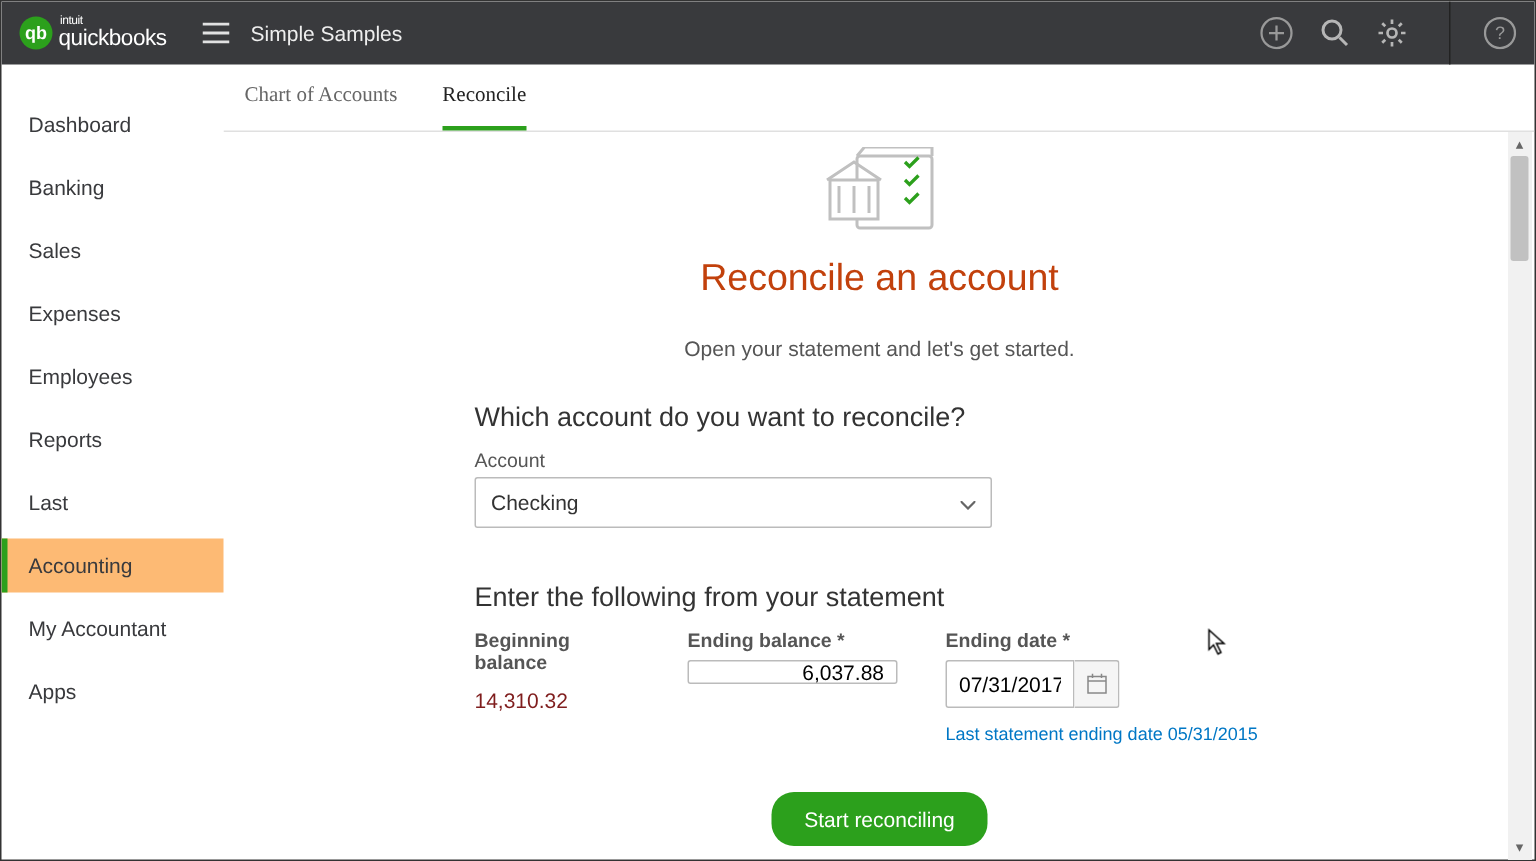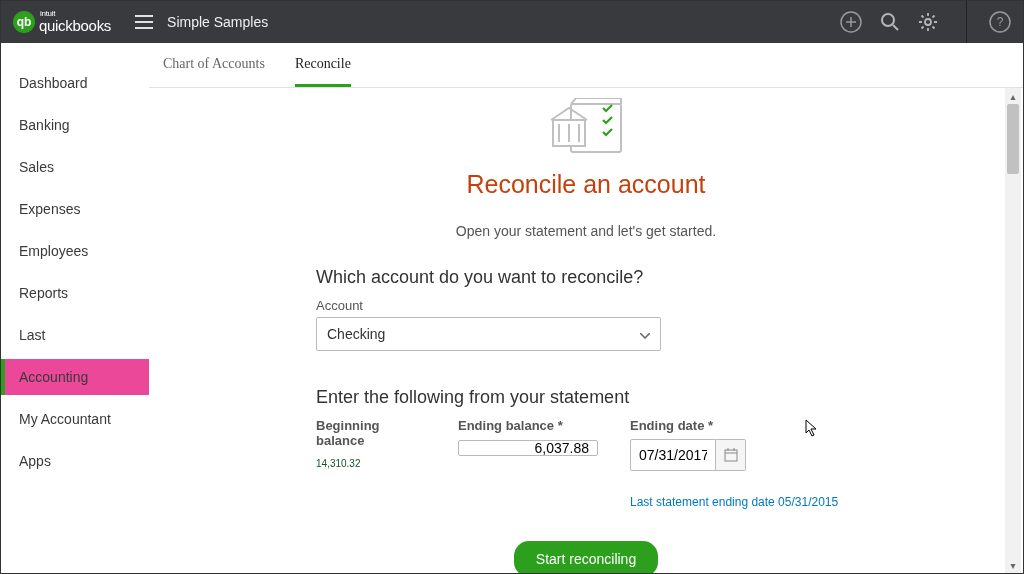--- a/index.html
+++ b/index.html
@@ -12,44 +12,44 @@
   .qb-text .qb { font-weight: 300; }
   .hamburger { margin-left: 24px; cursor: pointer; }
   .company-name { margin-left: 14px; font-size: 14px; color: #eee; }
   .topbar-spacer { flex: 1; }
   .topbar-icons { display: flex; gap: 18px; align-items: center; }
   .topbar-icon { cursor: pointer; opacity: 0.85; display:flex; align-items:center; justify-content:center;}
   .topbar-divider { width:1px; height:42px; background:#222; margin: 0 4px 0 10px;}
   .body-wrap { display: flex; height: calc(574px - 42px); }
   .sidebar { width: 148px; padding-top: 22px; border-right: none; }
   .nav-item { padding: 10px 18px; font-size: 14px; color: #393a3d; cursor: pointer; }
-  .nav-item.active { background: #ec4899; border-left: 4px solid #2ca01c; padding-left: 14px; font-weight:500;}
+  .nav-item.active { background: #fdba74; border-left: 4px solid #2ca01c; padding-left: 14px; font-weight:500;}
   .nav-spacer { height: 6px; }
   .main { flex: 1; position: relative; overflow:hidden;}
   .tabs { display: flex; gap: 30px; padding-left: 14px; border-bottom: 1px solid #e0e0e0; height: 45px; align-items: flex-end; font-family: Liberation Serif, serif; }
   .tab { padding-bottom: 12px; font-size: 14px; color: #666; cursor: pointer; border-bottom: 3px solid transparent; }
   .tab.active { color: #222; border-bottom-color: #2ca01c; font-weight: 500;}
   .content { padding: 0 40px 20px 40px; height: calc(100% - 45px); overflow-y:auto; position:relative;}
   .hero { text-align: center; margin-top: 10px; }
   .hero-title { font-size: 25px; color: #c2410c; font-weight: 400; margin-top: 12px;}
   .hero-sub { font-size: 14px; color: #555; margin-top: 24px; }
   .form-area { max-width: 540px; margin: 28px auto 0 auto; }
   .section-title { font-size: 18px; color: #333; font-weight: 400; margin-bottom: 10px;}
   .field-label-sm { font-size: 13px; color: #555; margin-bottom: 4px; display:block;}
   .select-box { width: 345px; height: 34px; border: 1px solid #bbb; border-radius: 2px; display:flex; align-items:center; padding: 0 10px; justify-content:space-between; font-size:14px; color:#333; cursor:pointer; background:#fff;}
   .stmt-section { margin-top: 36px; }
   .stmt-row { display: flex; gap: 32px; margin-top: 8px;}
   .stmt-col {}
   .stmt-label { font-size: 13px; color: #555; font-weight:600; }
-  .stmt-val { font-size: 10px; color: #14532d; margin-top: 10px; }
+  .stmt-val { font-size: 14px; color: #7f1d1d; margin-top: 10px; }
   .input-box { height: 16px; border:1px solid #bbb; border-radius:2px; padding: 0 8px; font-size:14px; text-align:right; width: 140px;}
   .date-wrap { display:flex; align-items:center;}
   .date-input { height: 32px; border:1px solid #bbb; border-radius:2px 0 0 2px; padding: 0 8px; font-size:14px; width: 86px;}
   .date-btn { height:32px; width:30px; border:1px solid #bbb; border-left:none; border-radius:0 2px 2px 0; background:#f5f5f5; display:flex; align-items:center; justify-content:center; cursor:pointer;}
-  .last-stmt { font-size: 12px; color: #0077c5; margin-top: 24px; cursor:pointer;}
+  .last-stmt { font-size: 12px; color: #0077c5; margin-top: 10px; cursor:pointer;}
   .start-btn { display:block; margin: 32px auto 0 auto; background:#2ca01c; color:#fff; border:none; padding: 10px 22px; font-size:14px; border-radius:15px; cursor:pointer;}
   .scrollbar-v { position:absolute; right:2px; top:45px; bottom:2px; width:16px; background:#f1f1f1;}
   .scrollbar-thumb { position:absolute; right:2px; top:2px; width:12px; height:70px; background:#c1c1c1; border-radius:2px;}
   .scrollbar-arr { position:absolute; right:0; width:16px; height:16px; display:flex; align-items:center; justify-content:center; font-size:10px; color:#666;}
   .cursor-img { position:absolute; left:656px; top:376px; pointer-events:none;}
 </style>
 </head>
 <body>
 
 <div class="topbar">

